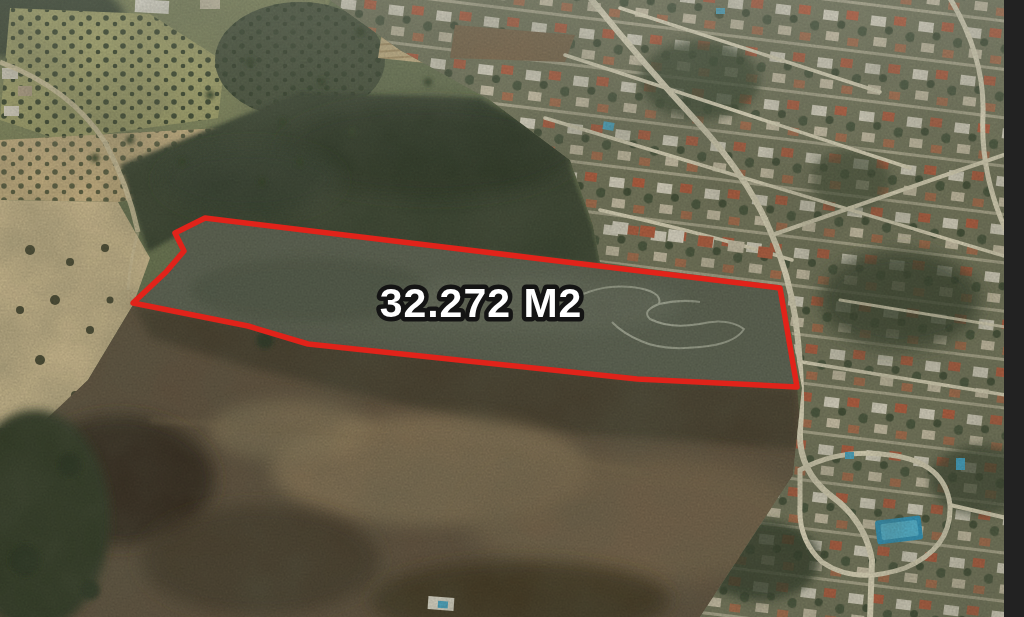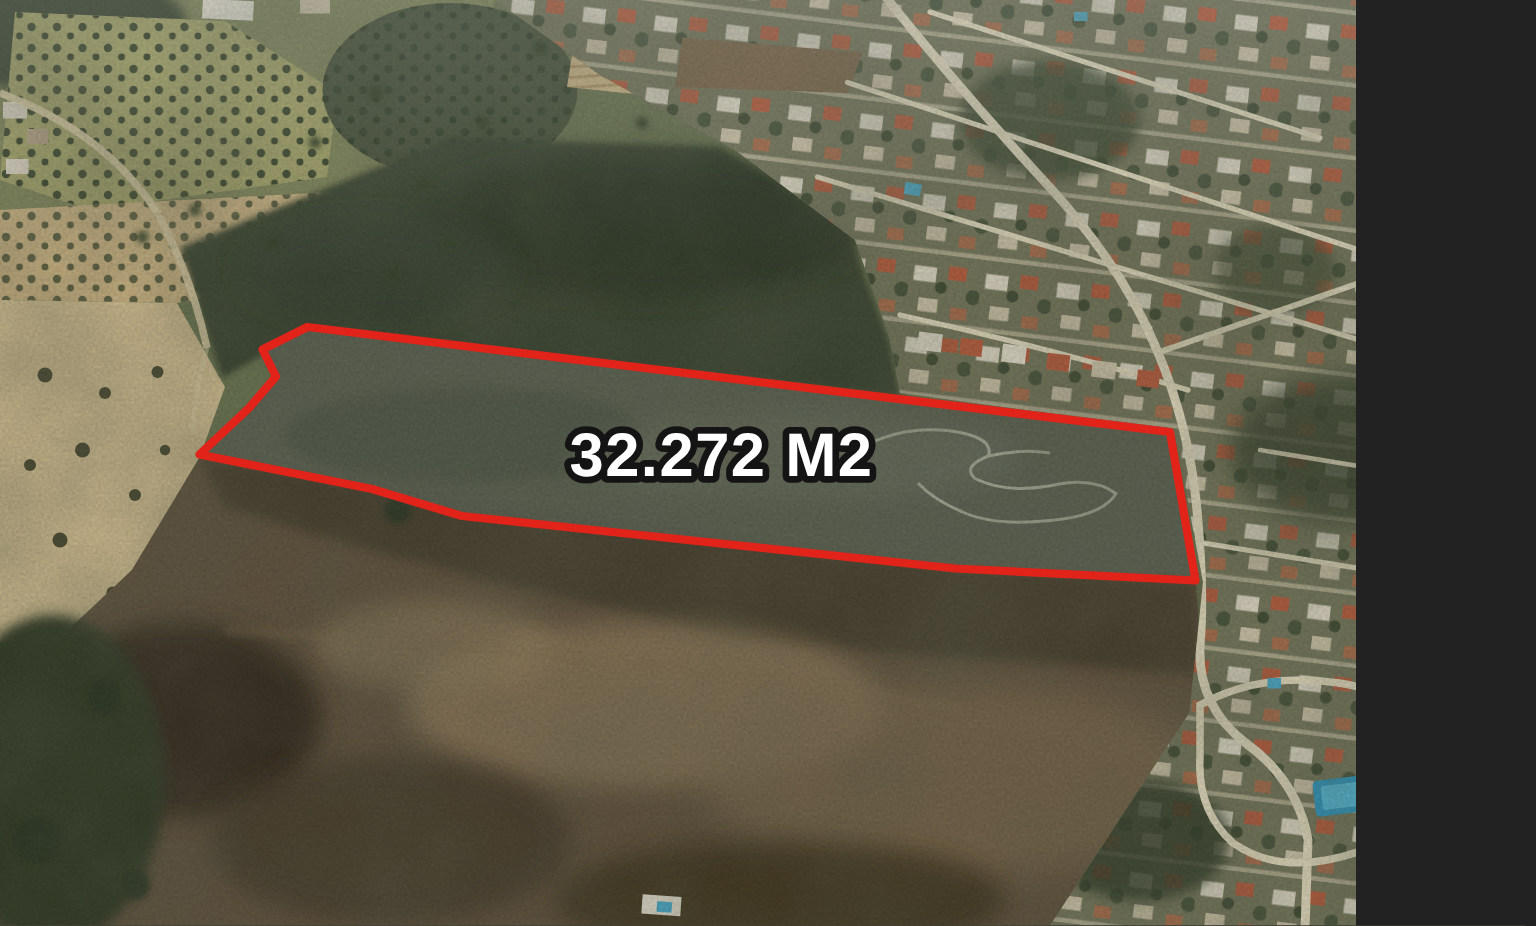--- a/index.html
+++ b/index.html
@@ -1,17 +1,17 @@
 <!DOCTYPE html>
 <html><head>
 <meta charset="utf-8">
 <style>
   html, body { margin: 0; padding: 0; background: #222; }
   .stage {
-    width: 904px; height: 617px;
+    width: 1004px; height: 617px;
     position: relative; overflow: hidden;
     font-family: "Liberation Sans", sans-serif;
   }
   .stage svg { display: block; }
   .area-label {
     font-family: "Liberation Sans", "DejaVu Sans", sans-serif;
     font-weight: bold;
     font-size: 41px;
     letter-spacing: 1px;
     paint-order: stroke;

